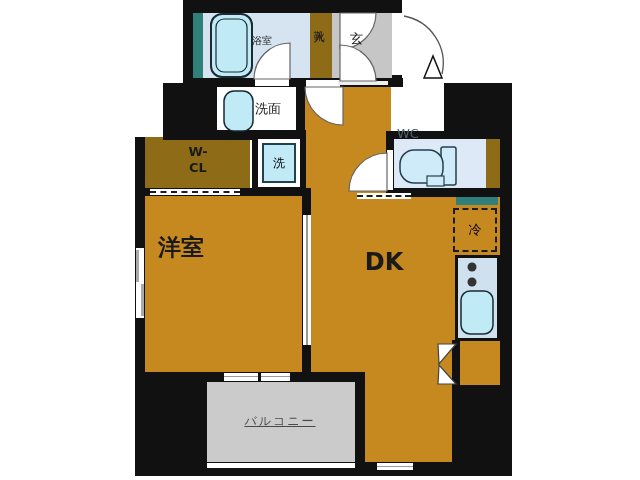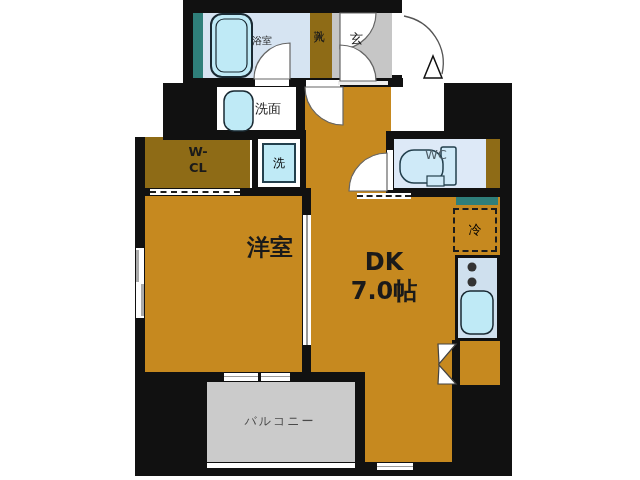--- a/index.html
+++ b/index.html
@@ -123,27 +123,26 @@
     <circle cx="472" cy="282" r="4.5" fill="#333"></circle>
     <rect x="461" y="291" width="32" height="43" rx="9" fill="#bfeaf6" stroke="#1a2a33" stroke-width="1.5"></rect>
     <path d="M438,344 L456,344 L439,364 Z" fill="#fff" stroke="#444" stroke-width="1.2"></path>
     <path d="M438,384 L456,384 L439,365 Z" fill="#fff" stroke="#444" stroke-width="1.2"></path>
   </svg>
 
   <div class="lbl" style="left:252px;top:35px;font-size:10px;">浴室</div>
   <div class="lbl" style="left:312px;top:22px;font-size:11px;writing-mode:vertical-rl;">靴入</div>
   <div class="lbl" style="left:350px;top:31px;font-size:13px;">玄</div>
   <div class="lbl" style="left:255px;top:101px;font-size:13px;">洗面</div>
-  <div class="lbl" style="left:397px;top:147px;font-size:13px;color:#50606a;margin-left:28px;">WC</div>
+  <div class="lbl" style="left:397px;top:126px;font-size:13px;color:#50606a;">WC</div>
   <div class="lbl" style="left:168px;top:144px;width:60px;text-align:center;font-size:13px;font-weight:bold;">
     <span>W-</span><br>
     <span>CL</span>
   </div>
-  <div class="lbl" style="left:158px;top:234px;width:135px;text-align:right;font-size:23px;font-weight:600;">
+  <div class="lbl" style="left:158px;top:234px;width:135px;text-align:left;font-size:23px;font-weight:600;">
     <span>洋室</span><br>
   </div>
   <div class="lbl" style="left:318px;top:248px;width:132px;text-align:center;font-size:24px;font-weight:600;">
     <span>DK</span><br>
-    <span>7.0帖</span>
   </div>
-  <div class="lbl" style="left:205px;top:380px;width:150px;height:83px;display:flex;align-items:center;justify-content:center;font-size:12px;letter-spacing:2px;color:#4a4a4a;">バルコニー</div>
+  <div class="lbl" style="left:205px;top:380px;width:150px;height:83px;display:flex;align-items:center;justify-content:center;font-size:12px;letter-spacing:2px;color:#4a4a4a;text-decoration:underline;">バルコニー</div>
 
 </div>
 
 </body></html>

